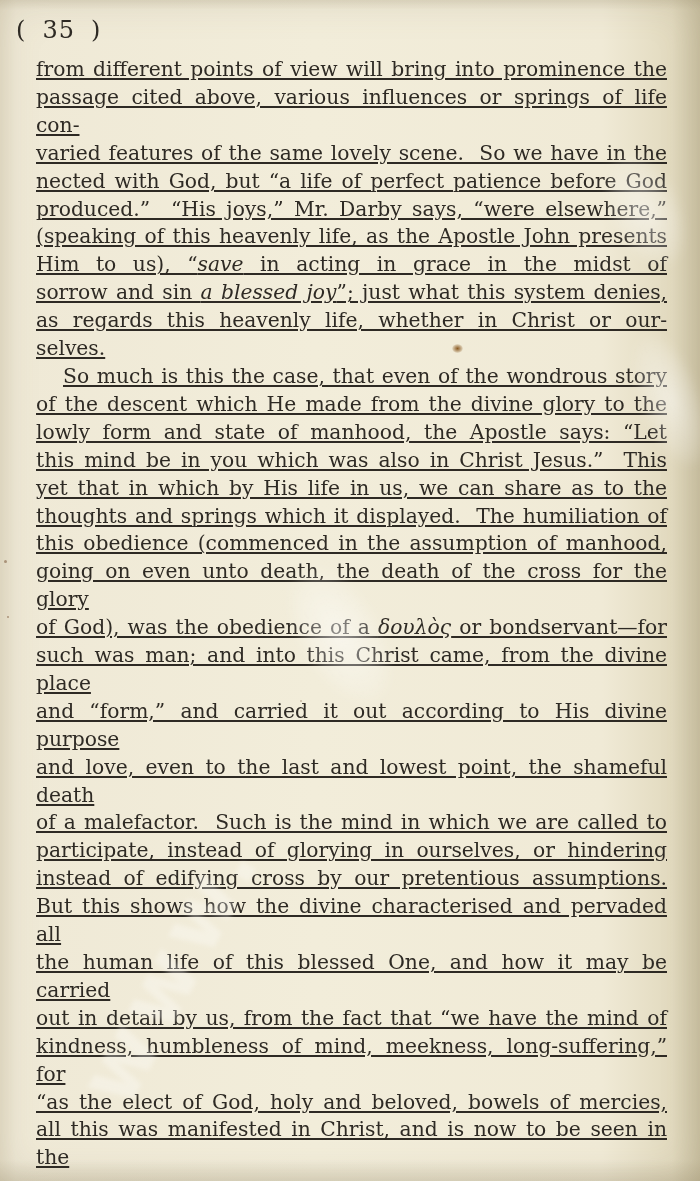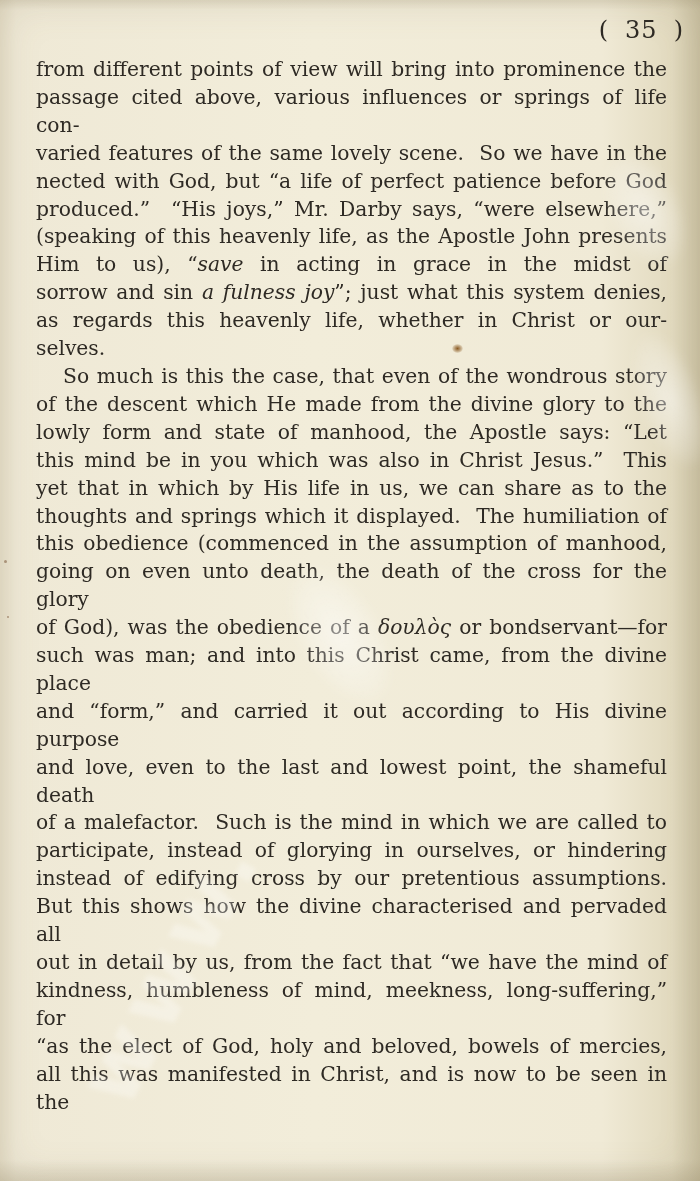--- a/index.html
+++ b/index.html
@@ -11,31 +11,32 @@
       linear-gradient(180deg, rgba(150,138,104,.18) 0, rgba(150,138,104,0) 10px,
                       rgba(150,138,104,0) 1160px, rgba(150,138,104,.22) 1181px),
       linear-gradient(90deg, #e7e0ca 0, #efe9d6 16px, #f2edda 45%, #f0ead6 86%,
                       #e2dabf 96%, #ccc3a4 100%);
   }
   .vignette{
     position:absolute;inset:0;pointer-events:none;
     box-shadow:inset 0 0 40px rgba(120,108,78,.18);
   }
   .header{
-    position:absolute;top:16px;left:0;right:0;text-align:right;
+    position:absolute;top:16px;left:0;right:0;text-align:left;
     font-size:24px;letter-spacing:1px;
   }
   .header .paren{margin:0 16px;}
   .text-block{
     position:absolute;top:56px;left:36px;right:33px;
     font-size:20.3px;line-height:27.9px;
   }
   .line{
     text-align:justify;
     text-align-last:justify;
+    text-decoration:underline;
   }
   .line.short{text-align-last:left;}
   .line.indent{text-indent:27px;}
   .italic{font-style:italic;margin-top:12px;}
   .greek{font-style:italic;}
   .watermark{
     position:absolute;left:58px;top:1075px;
     transform:rotate(-62deg);transform-origin:left top;
     font-family:"DejaVu Sans", sans-serif;font-weight:bold;
     font-size:84px;letter-spacing:8px;
@@ -72,39 +73,40 @@
 </div>
 
 <div class="text-block">
     <div class="line"><span>from different points of view will bring into prominence the</span></div>
     <div class="line"><span>passage cited above, various influences or springs of life con-</span></div>
     <div class="line"><span>varied features of the same lovely scene.&nbsp; So we have in the</span></div>
     <div class="line"><span>nected with God, but “a life of perfect patience before God</span></div>
     <div class="line"><span>produced.”&nbsp; “His joys,” Mr. Darby says, “were elsewhere,”</span></div>
     <div class="line"><span>(speaking of this heavenly life, as the Apostle John presents</span></div>
     <div class="line"><span>Him to us), “</span><span class="italic">save</span><span> in acting in grace in the midst of</span></div>
-    <div class="line"><span>sorrow and sin </span><span class="italic">a fulness joy</span><span>”; just what this system denies,</span></div>
+    <div class="line"><span>sorrow and sin </span><span class="italic">a blessed joy</span><span>”; just what this system denies,</span></div>
     <div class="line"><span>as regards this heavenly life, whether in Christ or our-</span></div>
     <div class="line short"><span>selves.</span></div>
     <div class="line indent"><span>So much is this the case, that even of the wondrous story</span></div>
     <div class="line"><span>of the descent which He made from the divine glory to the</span></div>
     <div class="line"><span>lowly form and state of manhood, the Apostle says: “Let</span></div>
     <div class="line"><span>this mind be in you which was also in Christ Jesus.”&nbsp; This</span></div>
     <div class="line"><span>yet that in which by His life in us, we can share as to the</span></div>
     <div class="line"><span>thoughts and springs which it displayed.&nbsp; The humiliation of</span></div>
     <div class="line"><span>this obedience (commenced in the assumption of manhood,</span></div>
     <div class="line"><span>going on even unto death, the death of the cross for the glory</span></div>
     <div class="line"><span>of God), was the obedience of a </span><span class="greek">δουλὸς</span><span> or bondservant—for</span></div>
     <div class="line"><span>such was man; and into this Christ came, from the divine place</span></div>
     <div class="line"><span>and “form,” and carried it out according to His divine purpose</span></div>
     <div class="line"><span>and love, even to the last and lowest point, the shameful death</span></div>
     <div class="line"><span>of a malefactor.&nbsp; Such is the mind in which we are called to</span></div>
     <div class="line"><span>participate, instead of glorying in ourselves, or hindering</span></div>
     <div class="line"><span>instead of edifying cross by our pretentious assumptions.</span></div>
     <div class="line"><span>But this shows how the divine characterised and pervaded all</span></div>
+    <div class="line"><span>the human life of this blessed One, and how it may be carried</span></div>
     <div class="line"><span>out in detail by us, from the fact that “we have the mind of</span></div>
     <div class="line"><span>kindness, humbleness of mind, meekness, long-suffering,” for</span></div>
     <div class="line"><span>“as the elect of God, holy and beloved, bowels of mercies,</span></div>
     <div class="line"><span>all this was manifested in Christ, and is now to be seen in the</span></div>
   </div>
 
 <div class="watermark">www.</div>
 <div class="wm-blob b1"></div>
 <div class="wm-blob b2"></div>
 <div class="wm-blob b3"></div>

